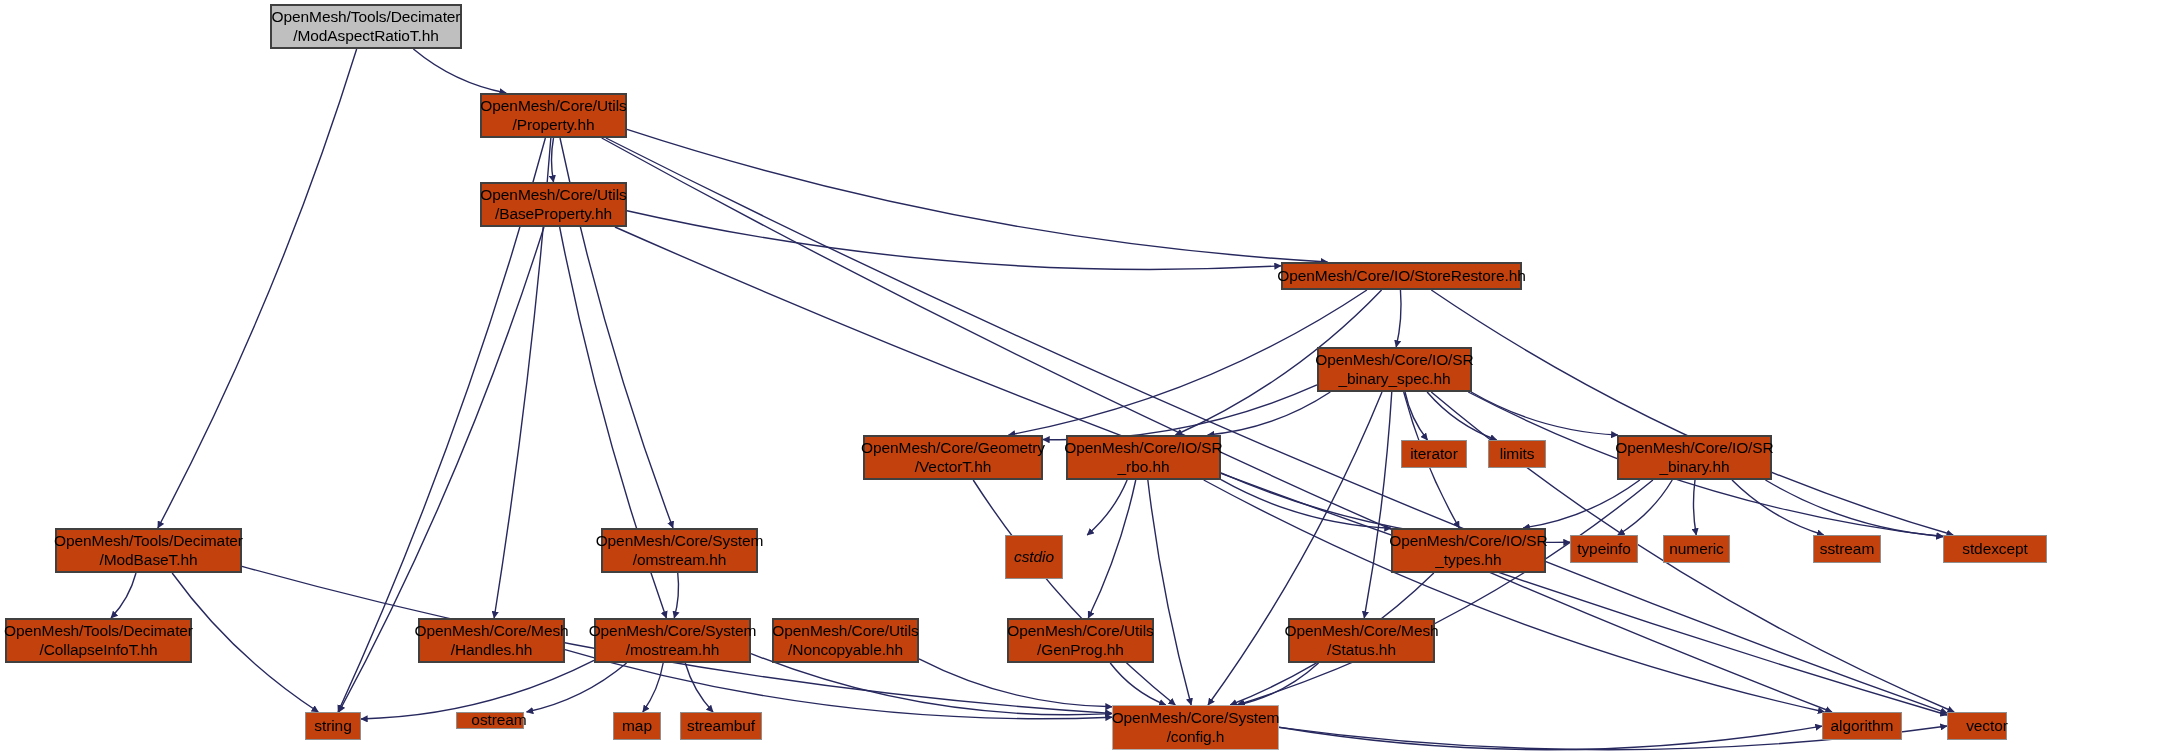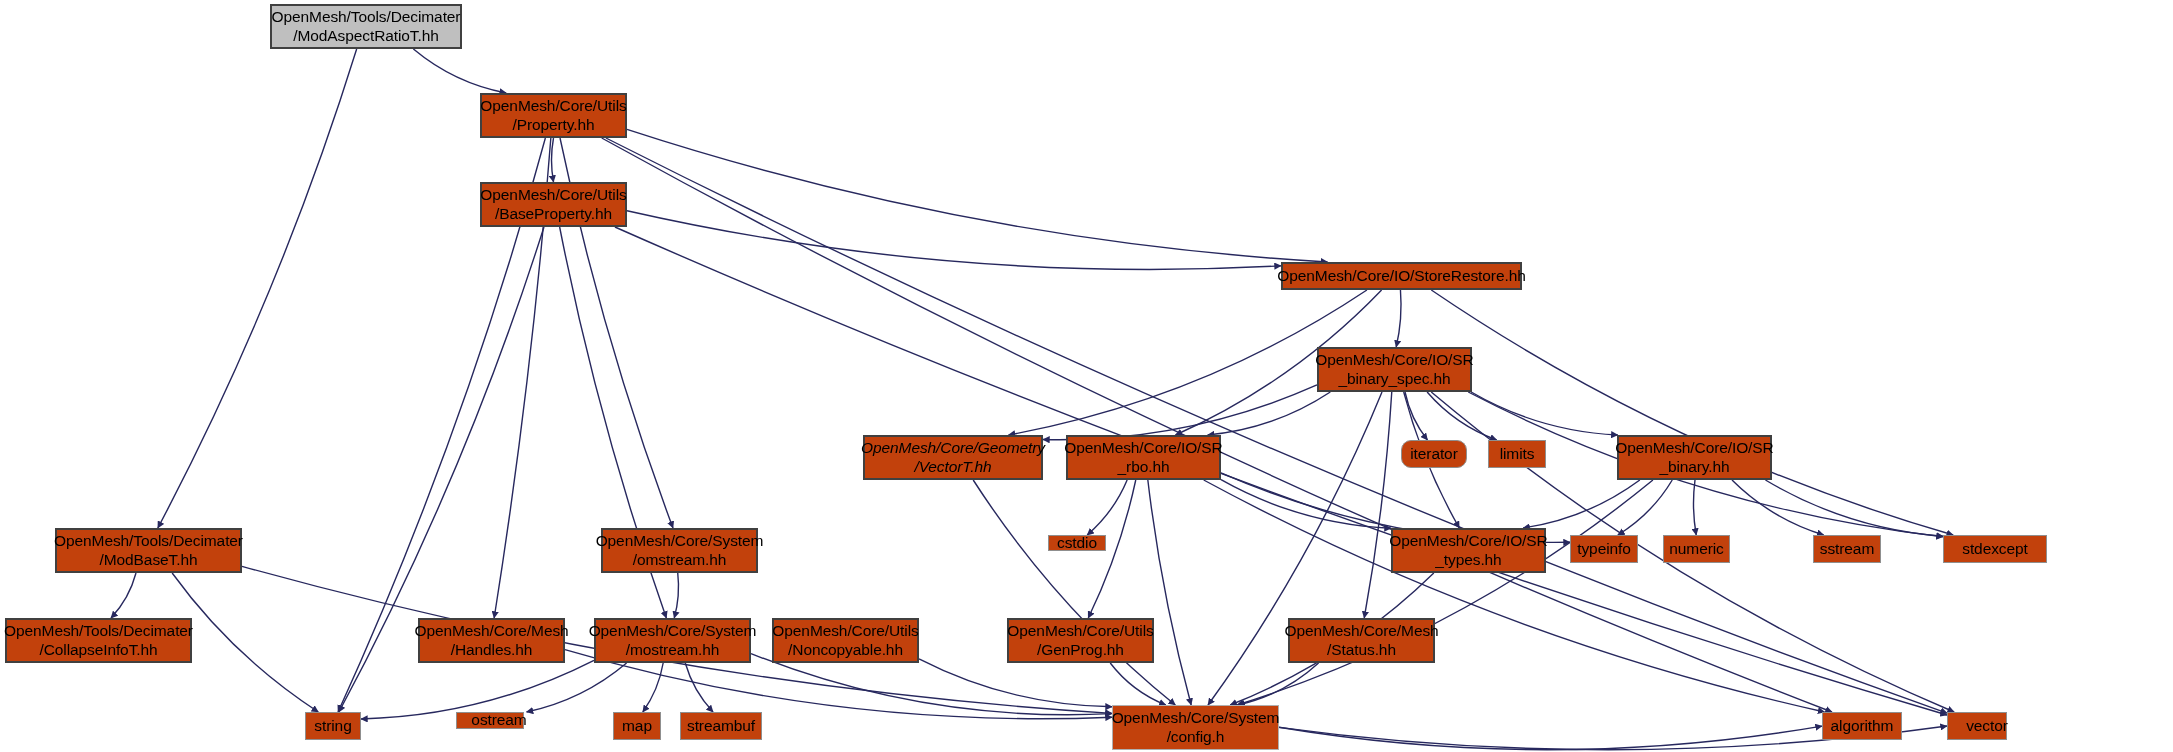--- a/index.html
+++ b/index.html
@@ -122,33 +122,33 @@
   <div id="nodes-group">
       <div class="node root" style="left: 270px; top: 4px; width: 192px; height: 45px;">OpenMesh/Tools/Decimater
 /ModAspectRatioT.hh</div>
       <div class="node strong" style="left: 480px; top: 93px; width: 147px; height: 45px;">OpenMesh/Core/Utils
 /Property.hh</div>
       <div class="node strong" style="left: 480px; top: 182px; width: 147px; height: 45px;">OpenMesh/Core/Utils
 /BaseProperty.hh</div>
       <div class="node strong" style="left: 1281px; top: 262px; width: 241px; height: 28px;">OpenMesh/Core/IO/StoreRestore.hh</div>
       <div class="node strong" style="left: 1317px; top: 347px; width: 155px; height: 45px;">OpenMesh/Core/IO/SR
 _binary_spec.hh</div>
-      <div class="node strong" style="left: 863px; top: 435px; width: 180px; height: 45px; font-style: italic;">OpenMesh/Core/Geometry
+      <div class="node strong" style="left: 863px; top: 435px; width: 180px; height: 45px;">OpenMesh/Core/Geometry
 /VectorT.hh</div>
       <div class="node strong" style="left: 1066px; top: 435px; width: 155px; height: 45px;">OpenMesh/Core/IO/SR
 _rbo.hh</div>
-      <div class="node" style="left: 1401px; top: 440px; width: 66px; height: 28px; border-radius: 10px;">iterator</div>
+      <div class="node" style="left: 1401px; top: 440px; width: 66px; height: 28px;">iterator</div>
       <div class="node" style="left: 1488px; top: 440px; width: 58px; height: 28px;">limits</div>
       <div class="node strong" style="left: 1617px; top: 435px; width: 155px; height: 45px;">OpenMesh/Core/IO/SR
 _binary.hh</div>
       <div class="node strong" style="left: 601px; top: 528px; width: 157px; height: 45px;">OpenMesh/Core/System
 /omstream.hh</div>
       <div class="node strong" style="left: 55px; top: 528px; width: 187px; height: 45px;">OpenMesh/Tools/Decimater
 /ModBaseT.hh</div>
-      <div class="node" style="left: 1048px; top: 535px; width: 58px; height: 16px;">cstdio</div>
+      <div class="node" style="left: 1005px; top: 535px; width: 58px; height: 44px; font-style: italic;">cstdio</div>
       <div class="node strong" style="left: 1391px; top: 528px; width: 155px; height: 45px;">OpenMesh/Core/IO/SR
 _types.hh</div>
       <div class="node" style="left: 1570px; top: 535px; width: 68px; height: 28px;">typeinfo</div>
       <div class="node" style="left: 1663px; top: 535px; width: 67px; height: 28px;">numeric</div>
       <div class="node" style="left: 1813px; top: 535px; width: 68px; height: 28px;">sstream</div>
       <div class="node" style="left: 1943px; top: 535px; width: 104px; height: 28px;">stdexcept</div>
       <div class="node strong" style="left: 5px; top: 618px; width: 187px; height: 45px;">OpenMesh/Tools/Decimater
 /CollapseInfoT.hh</div>
       <div class="node strong" style="left: 418px; top: 618px; width: 147px; height: 45px;">OpenMesh/Core/Mesh
 /Handles.hh</div>

